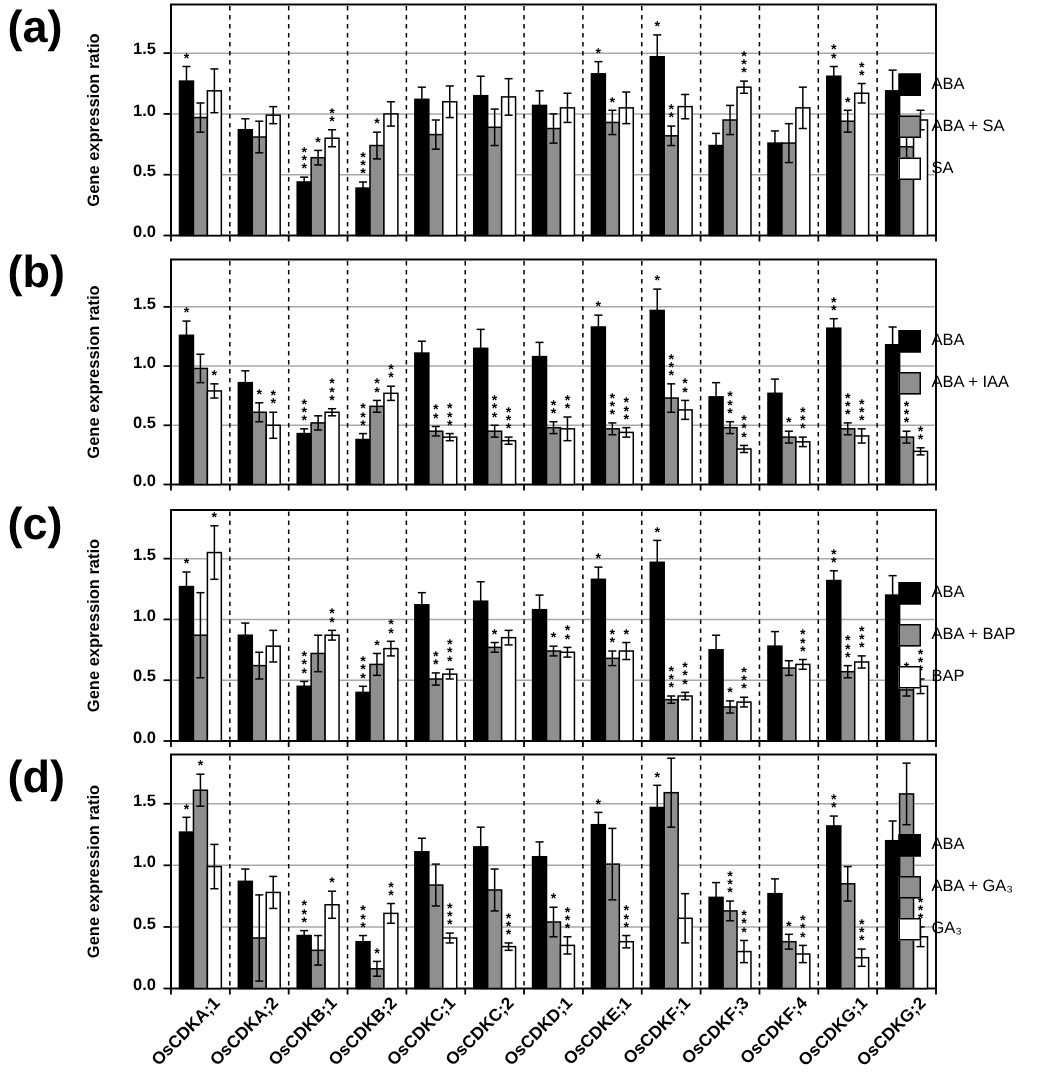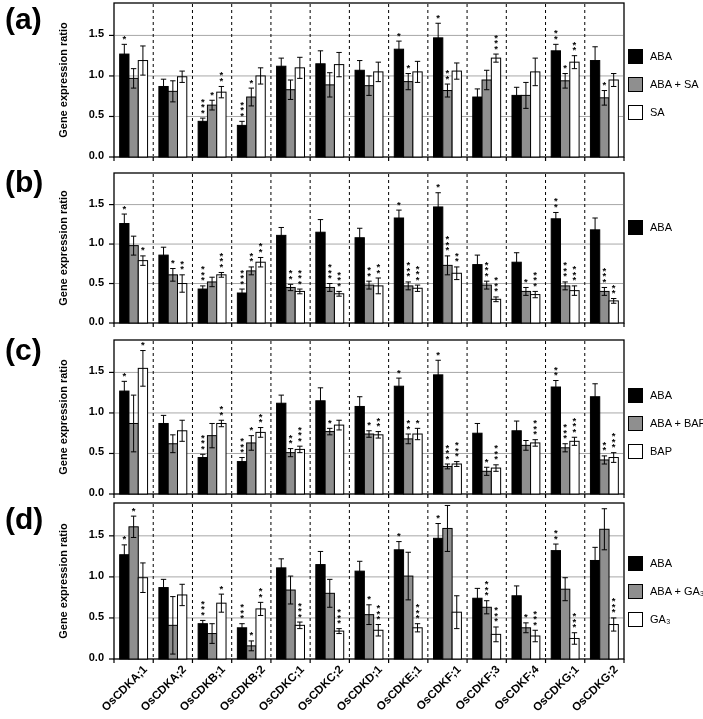--- a/index.html
+++ b/index.html
@@ -5,21 +5,21 @@
   html,body{margin:0;padding:0;background:#fff;}
   #fig{position:relative;width:703px;height:719px;background:#fff;
        font-family:"Liberation Sans",sans-serif;color:#000;overflow:hidden;}
   #chart{position:absolute;left:0;top:0;}
   .plabel{position:absolute;left:5px;font-size:30px;font-weight:bold;line-height:1;}
   .ytitle{position:absolute;left:63px;transform:translate(-50%,-50%) rotate(-90deg);
           font-size:11px;font-weight:bold;white-space:nowrap;}
   .ytick{position:absolute;right:599px;font-size:11px;font-weight:bold;width:30px;text-align:right;}
   .xlabel{position:absolute;top:663px;transform:rotate(-45deg);transform-origin:100% 0;
           font-size:11.5px;font-weight:bold;white-space:nowrap;}
-  .legend{position:absolute;left:628px;}
+  .legend{position:absolute;left:599px;}
   .litem{display:flex;align-items:center;height:28px;}
   .sw{width:13px;height:13px;border:1.4px solid #000;margin-right:7px;flex:none;}
   .ltext{font-size:11px;white-space:nowrap;}
 </style>
 </head>
 <body>
 
 <div id="fig">
   <svg id="chart" width="703" height="719">
       <rect x="114" y="3" width="510" height="154" fill="#ffffff" stroke="#000" stroke-width="1.3"></rect>
@@ -998,20 +998,24 @@
     <div class="litem">
         <span class="sw" style="background: rgb(255, 255, 255);"></span>
         <span class="ltext">SA</span>
       </div>
   </div>
   <div class="legend" style="top:213px">
     <div class="litem">
         <span class="sw" style="background: rgb(0, 0, 0);"></span>
         <span class="ltext">ABA</span>
       </div>
+    <div class="litem">
+        <span class="sw" style="background: rgb(143, 143, 143);"></span>
+        <span class="ltext">ABA + IAA</span>
+      </div>
   </div>
   <div class="legend" style="top:381px">
     <div class="litem">
         <span class="sw" style="background: rgb(0, 0, 0);"></span>
         <span class="ltext">ABA</span>
       </div>
     <div class="litem">
         <span class="sw" style="background: rgb(143, 143, 143);"></span>
         <span class="ltext">ABA + BAP</span>
       </div>

